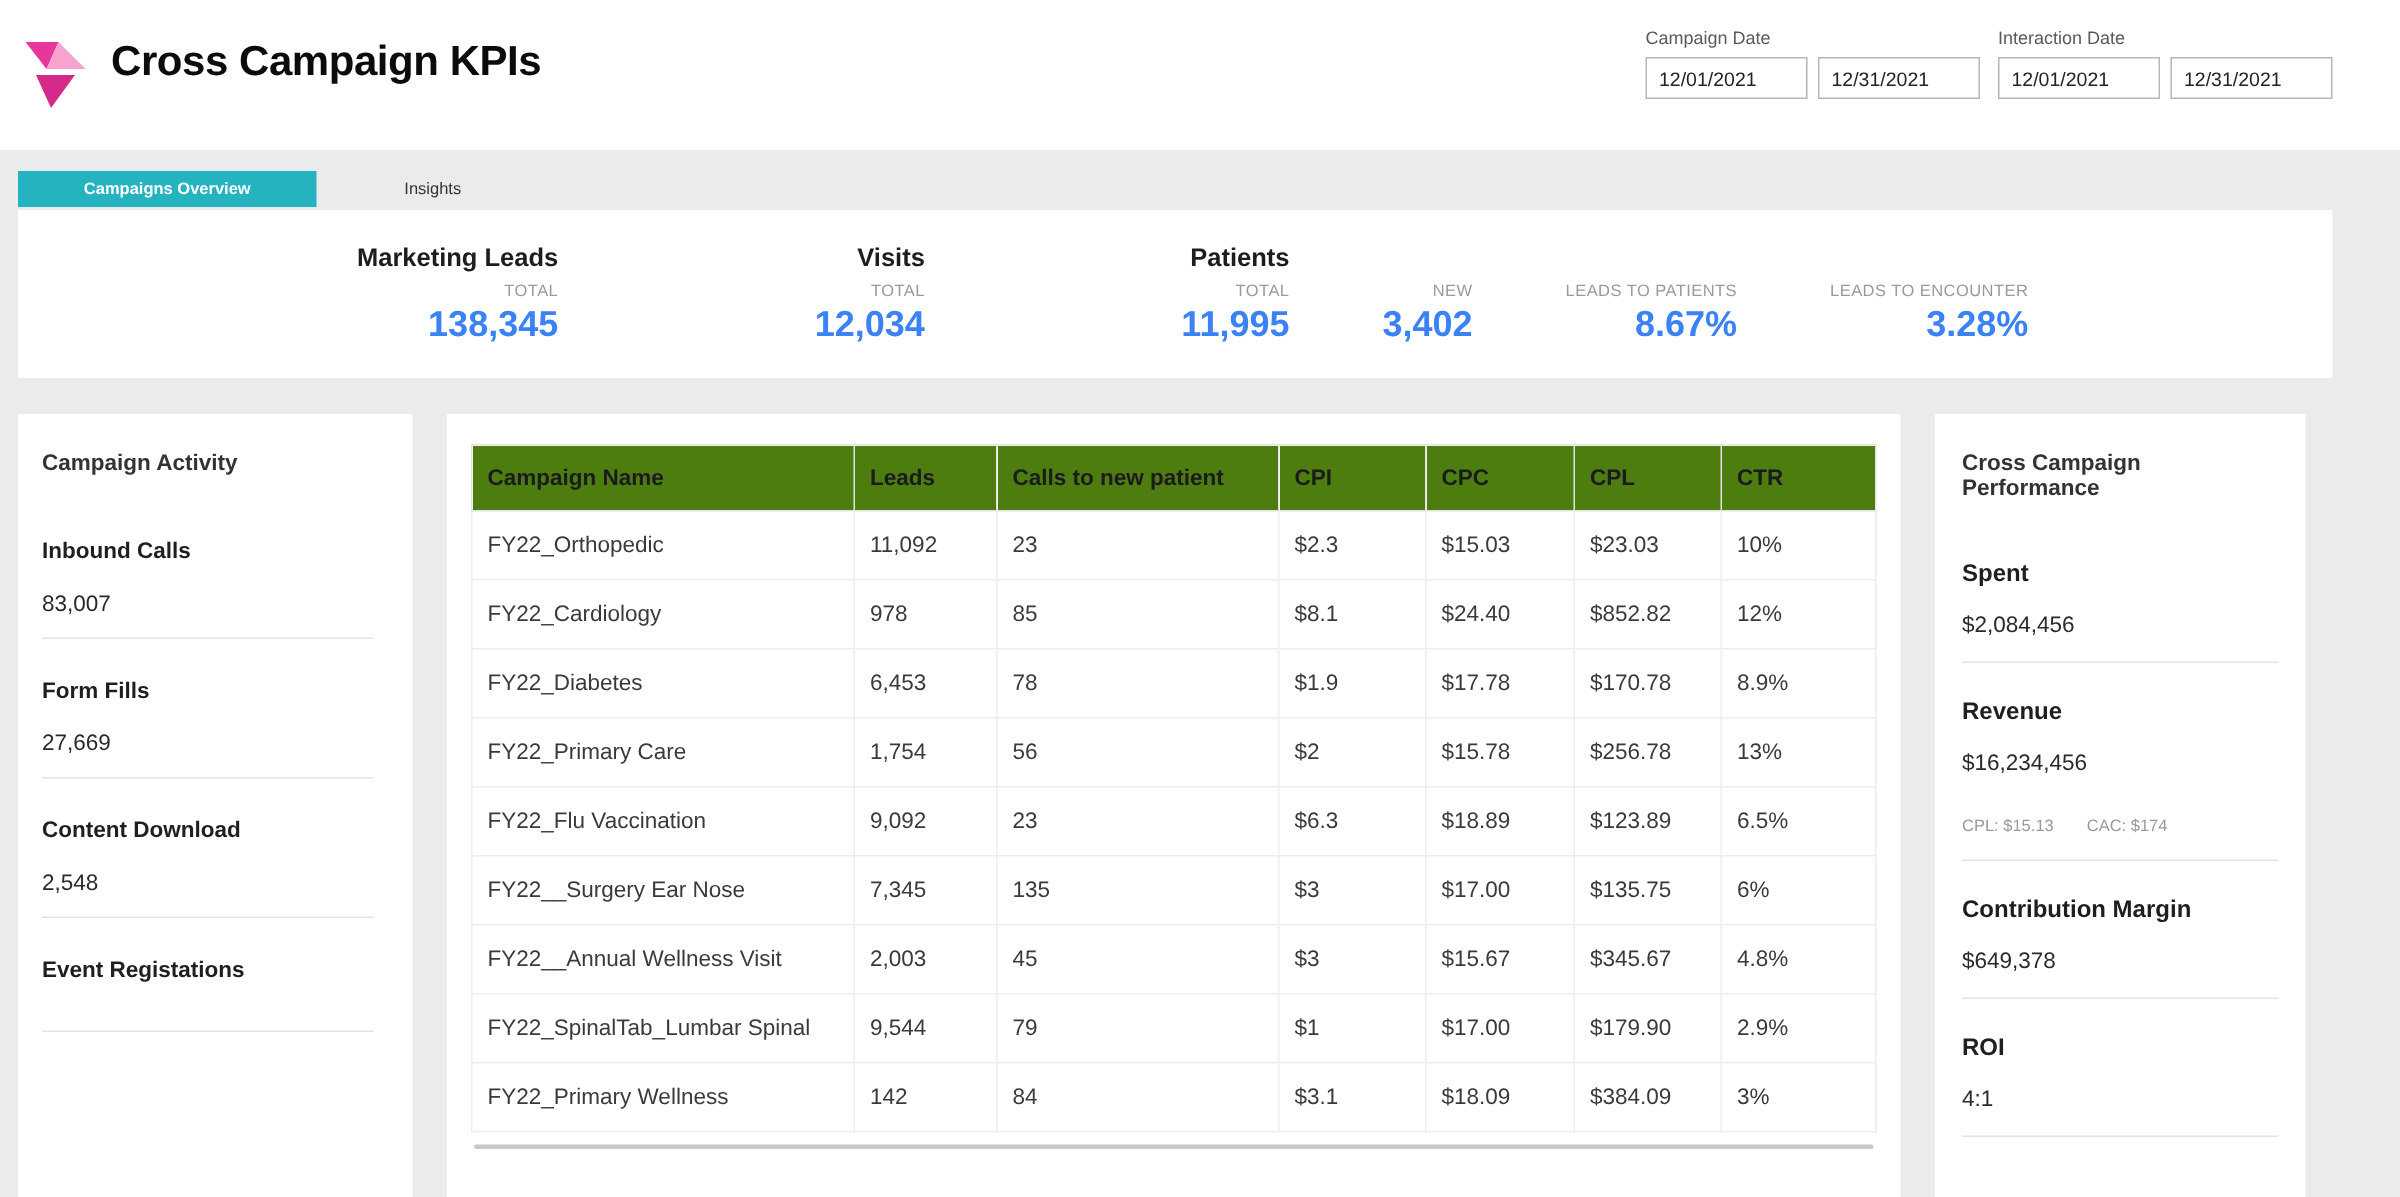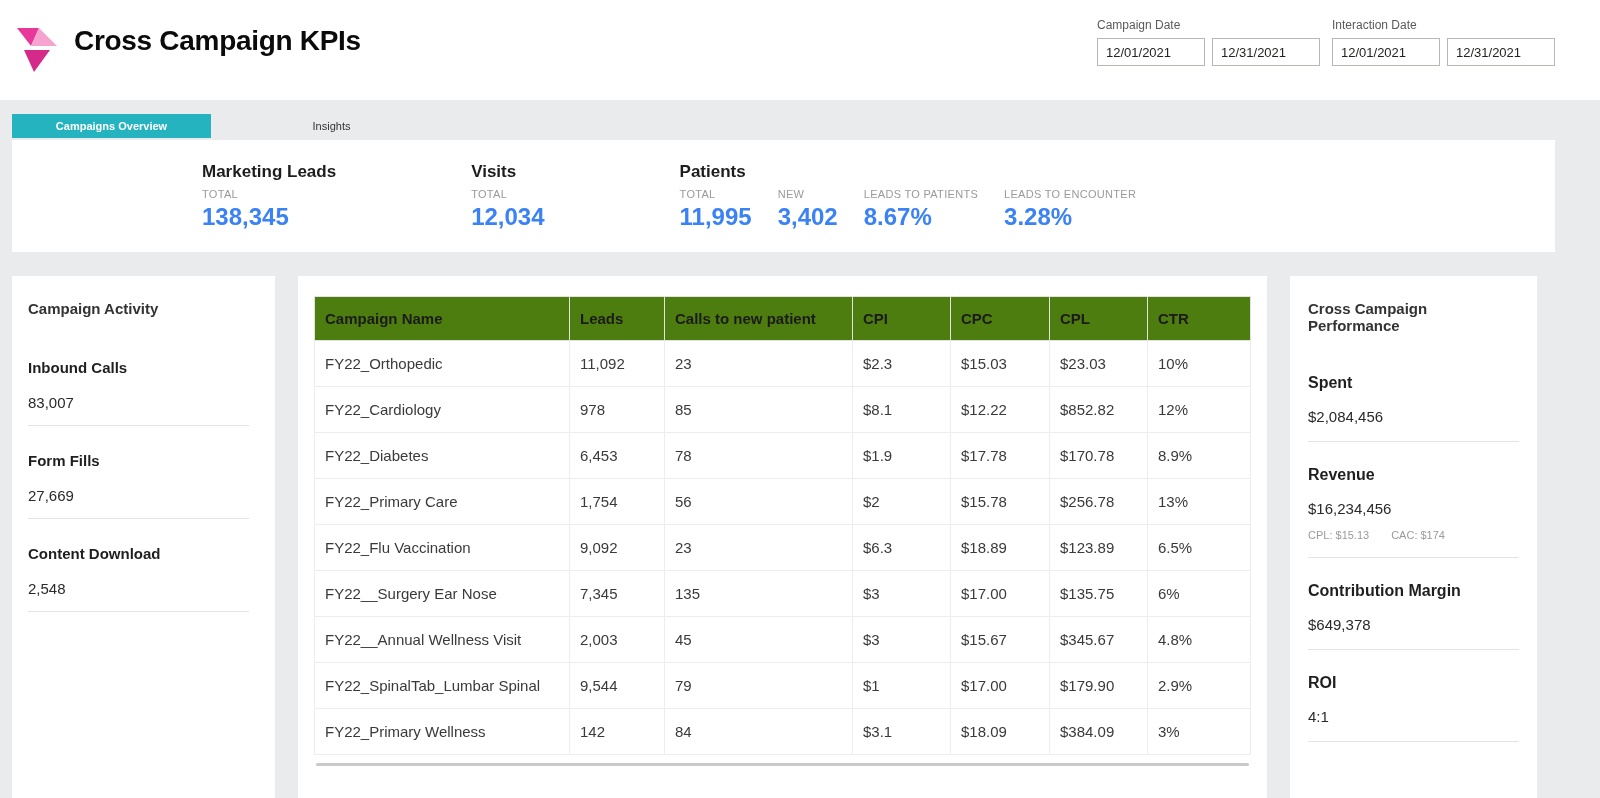--- a/index.html
+++ b/index.html
@@ -26,41 +26,41 @@
   .filter-inputs { display: flex; gap: 7px; }
   .filter-inputs input {
     width: 108px; height: 28px;
     border: 1px solid #b9b6b3;
     font-size: 13px; padding: 0 8px;
     color: #252423; background: #fff;
     font-family: inherit;
   }
 
   
-  .tabs { display: flex; margin: 14px 0 2px 12px; gap: 43px; }
+  .tabs { display: flex; margin: 14px 0 2px 12px; }
   .tab {
     height: 24px; line-height: 24px;
     font-size: 11px; text-align: center;
     color: #333; cursor: pointer;
   }
   .tab-overview { width: 199px; }
   .tab-insights { width: 155px; }
   .tab.active { background: #25b4bf; color: #fff; font-weight: 700; }
 
   
   .kpi-card {
     background: #fff;
     margin: 0 45px 0 12px;
     height: 112px;
     display: flex;
     padding: 22px 10px 0 190px;
     gap: 135px;
   }
   .kpi-group { display: flex; gap: 26px; }
-  .kpi-metric { display: flex; flex-direction: column; align-items: flex-start; }
+  .kpi-metric { display: flex; flex-direction: column; align-items: flex-end; margin-left: 36px; }
   .kpi-title { font-size: 17px; font-weight: 700; min-height: 24px; white-space: nowrap; color: #1d1d1d; }
   .kpi-label { font-size: 11px; color: #9a9a9a; letter-spacing: 0.3px; margin-top: 2px; white-space: nowrap; }
   .kpi-value { font-size: 24px; font-weight: 700; margin-top: 3px; color: #3b82f6; white-space: nowrap; }
 
   
   .content { display: flex; margin: 24px 63px 0 12px; gap: 23px; height: 600px; }
   .card { background: #fff; }
 
   
   .activity-card { width: 263px; padding: 24px 20px 0 16px; flex-shrink: 0; }
@@ -89,21 +89,21 @@
   th:nth-child(4), td:nth-child(4) { width: 98px; }
   th:nth-child(5), td:nth-child(5) { width: 99px; }
   th:nth-child(6), td:nth-child(6) { width: 98px; }
   .hscrollbar { height: 3px; background: #c9c9c9; border-radius: 2px; margin: 8px 2px 0; }
 
   
   .perf-card { width: 247px; padding: 24px 18px 0; flex-shrink: 0; }
   .perf-item { padding: 24px 0 16px; border-bottom: 1px solid #e3e3e3; }
   .perf-label { font-size: 16px; font-weight: 700; color: #1f1f1f; }
   .perf-value { font-size: 15px; margin-top: 16px; color: #2a2a2a; }
-  .perf-subs { margin-top: 12px; display: flex; gap: 22px; }
+  .perf-subs { margin-top: 28px; display: flex; gap: 22px; }
   .perf-sub { font-size: 11px; color: #9a9a9a; }
 </style>
 </head>
 <body>
 
 <div class="page">
 
   <header class="topbar">
     <div class="brand">
       <svg width="46" height="50" viewBox="0 0 46 50" aria-hidden="true">
@@ -186,20 +186,24 @@
             <div class="activity-value">83,007</div>
           </div>
           <div class="activity-item">
             <div class="activity-label">Form Fills</div>
             <div class="activity-value">27,669</div>
           </div>
           <div class="activity-item">
             <div class="activity-label">Content Download</div>
             <div class="activity-value">2,548</div>
           </div>
+          <div class="activity-item">
+            <div class="activity-label">Event Registations</div>
+            <div class="activity-value"></div>
+          </div>
         </div>
     </aside>
 
     <main class="card table-card">
       <table>
         <thead id="table-head">
             <tr>
               <th>Campaign Name</th>
               <th>Leads</th>
               <th>Calls to new patient</th>
@@ -217,21 +221,21 @@
               <td>$2.3</td>
               <td>$15.03</td>
               <td>$23.03</td>
               <td>10%</td>
             </tr>
             <tr>
               <td>FY22_Cardiology</td>
               <td>978</td>
               <td>85</td>
               <td>$8.1</td>
-              <td>$12.22</td>
+              <td>$24.40</td>
               <td>$852.82</td>
               <td>12%</td>
             </tr>
             <tr>
               <td>FY22_Diabetes</td>
               <td>6,453</td>
               <td>78</td>
               <td>$1.9</td>
               <td>$17.78</td>
               <td>$170.78</td>

